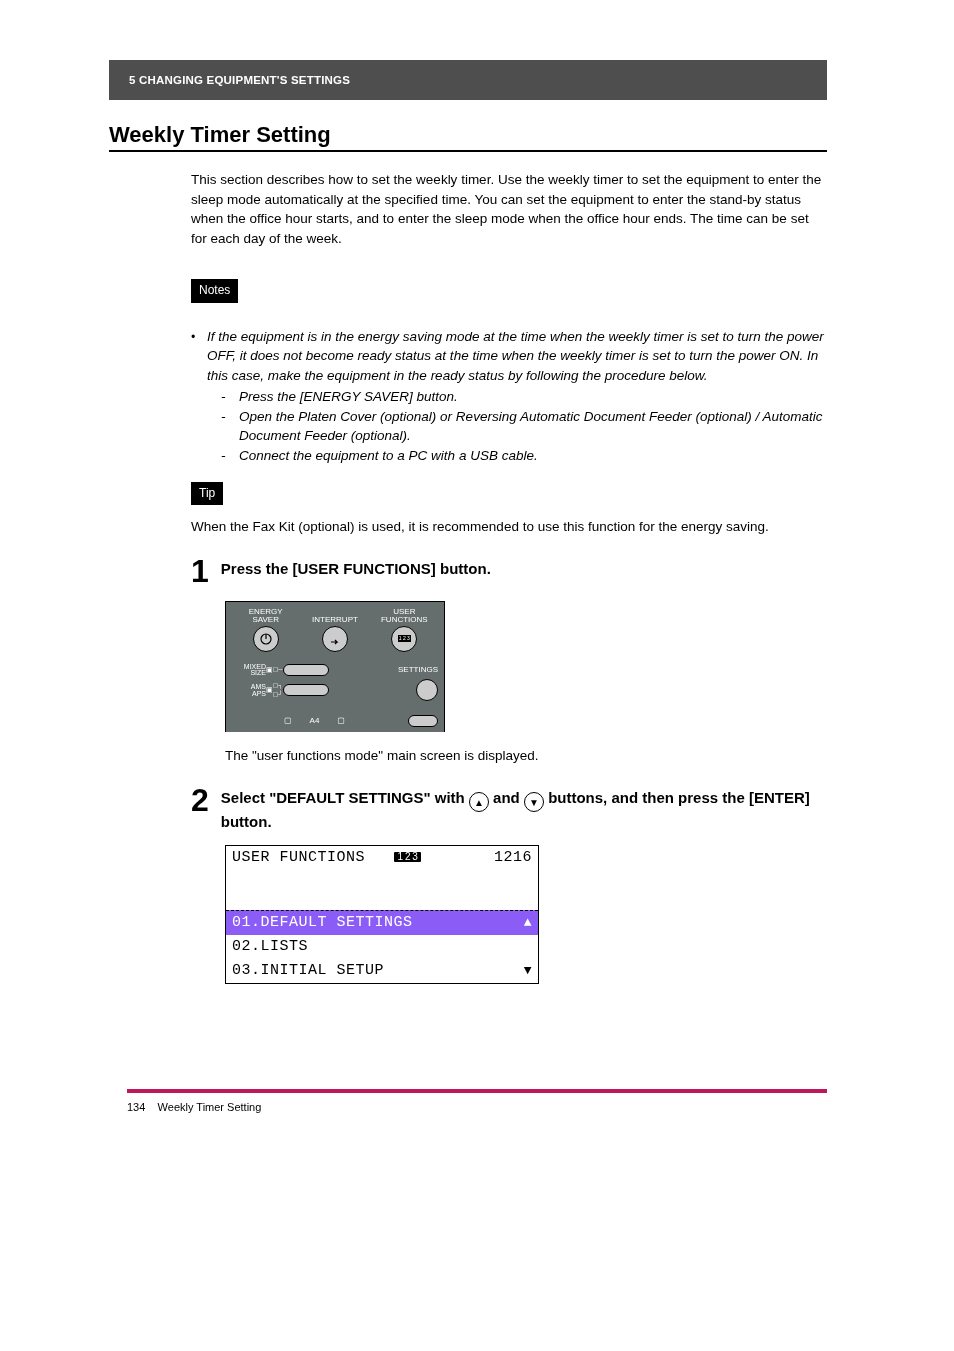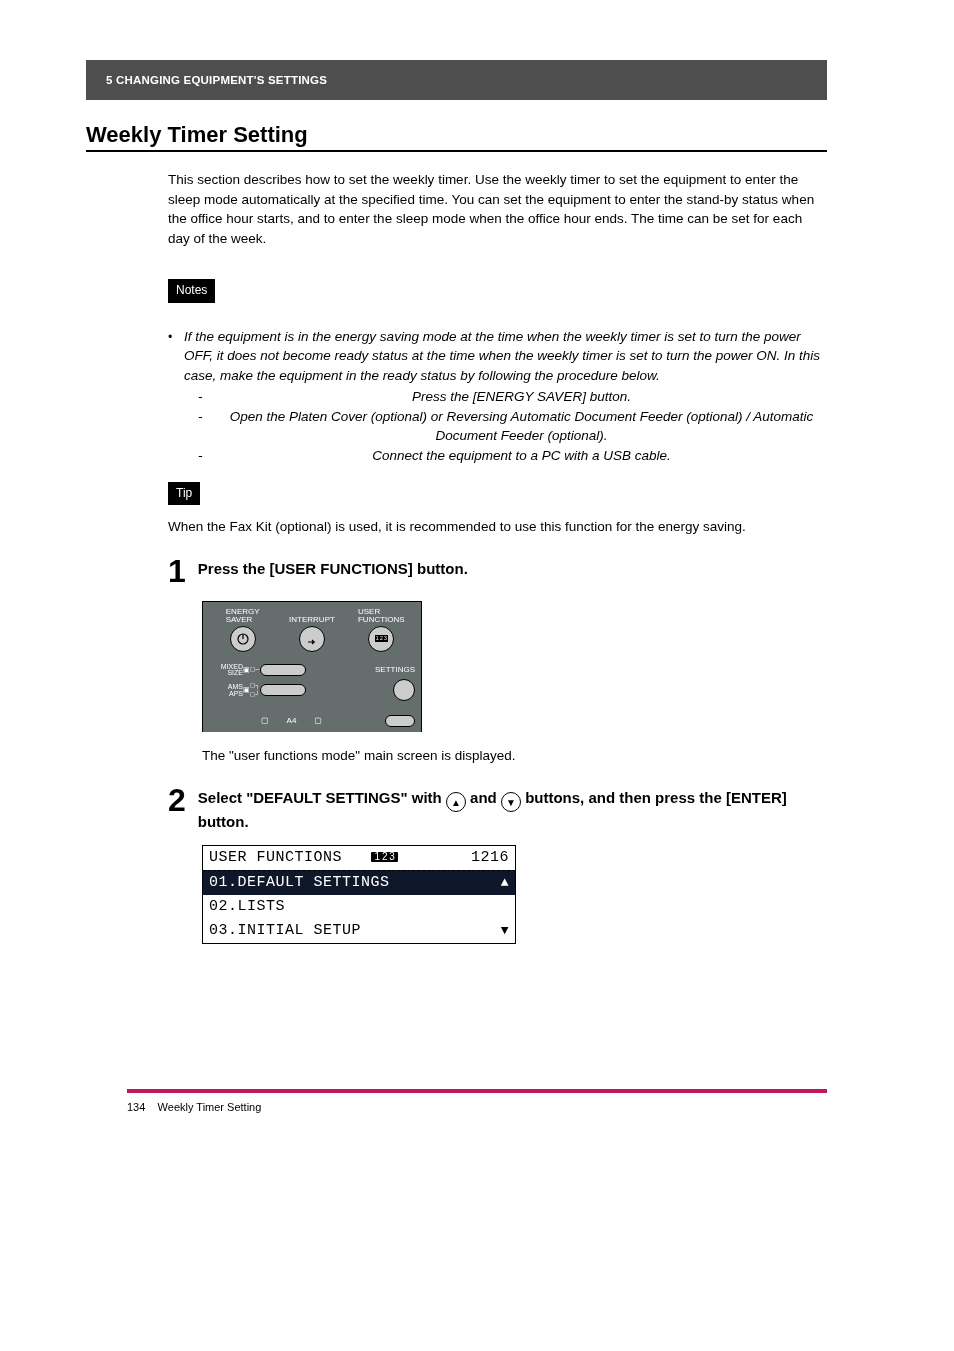--- a/index.html
+++ b/index.html
@@ -6,21 +6,21 @@
     margin: 0;
     padding: 0;
     font-family: Arial, Helvetica, sans-serif;
     background: #fff;
     color: #000;
   }
   .page {
     width: 954px;
     height: 1175px;
     box-sizing: border-box;
-    padding: 60px 127px 40px 86px;
+    padding: 60px 127px 40px 109px;
     position: relative;
   }
   .header-bar {
     background: #4e4e4e;
     color: #fff;
     font-size: 11.5px;
     font-weight: bold;
     padding: 14px 0 14px 20px;
     letter-spacing: 0.2px;
   }
@@ -66,21 +66,20 @@
     content: "•";
     position: absolute;
     left: 0;
     top: 0;
     font-size: 12px;
     line-height: 1.7;
   }
   .sublist {
     margin: 2px 0 0 14px;
     padding: 0;
-    text-align: center;
   }
   .sublist li {
     list-style: none;
     position: relative;
     padding-left: 18px;
   }
   .sublist li::before {
     content: "-";
     position: absolute;
     left: 0;
@@ -120,21 +119,21 @@
     border: 1.5px solid #000;
     border-bottom: none;
     font-family: Arial, sans-serif;
   }
   .hw-row1 {
     display: flex;
     background: #666d6d;
     padding: 6px 6px 8px 6px;
     color: #fff;
     font-size: 8px;
-    text-align: left;
+    text-align: center;
     gap: 2px;
   }
   .hw-btn-col { flex:1; display:flex; flex-direction:column; align-items:center; gap:2px;}
   .hw-circle {
     width:24px;height:24px;border:1.5px solid #000;border-radius:50%;
     background:#ccc; display:flex;align-items:center;justify-content:center;
     font-size:10px;color:#000;
   }
   .hw-row2 {
     background:#666d6d; padding:4px 6px 8px 6px; color:#fff; font-size:7px;
@@ -160,21 +159,21 @@
     line-height: 1.0;
   }
   .lcd-line {
     padding: 2px 6px;
     display:flex;
     justify-content:space-between;
     align-items:center;
     height:20px;
   }
   .lcd-hl {
-    background:#0f172a;color:#fff;
+    background:#8b5cf6;color:#fff;margin-top:40px;
   }
   .lcd-dotted { border-top:1px dashed #000; }
   .tri { font-size:13px; }
   .num-badge {
     display:inline-block;background:#000;color:#fff;
     font-size:10px;padding:0px 4px;border-radius:1px;
     font-family:Arial;letter-spacing:-0.5px;
     vertical-align:1px;
   }
   .footer {

